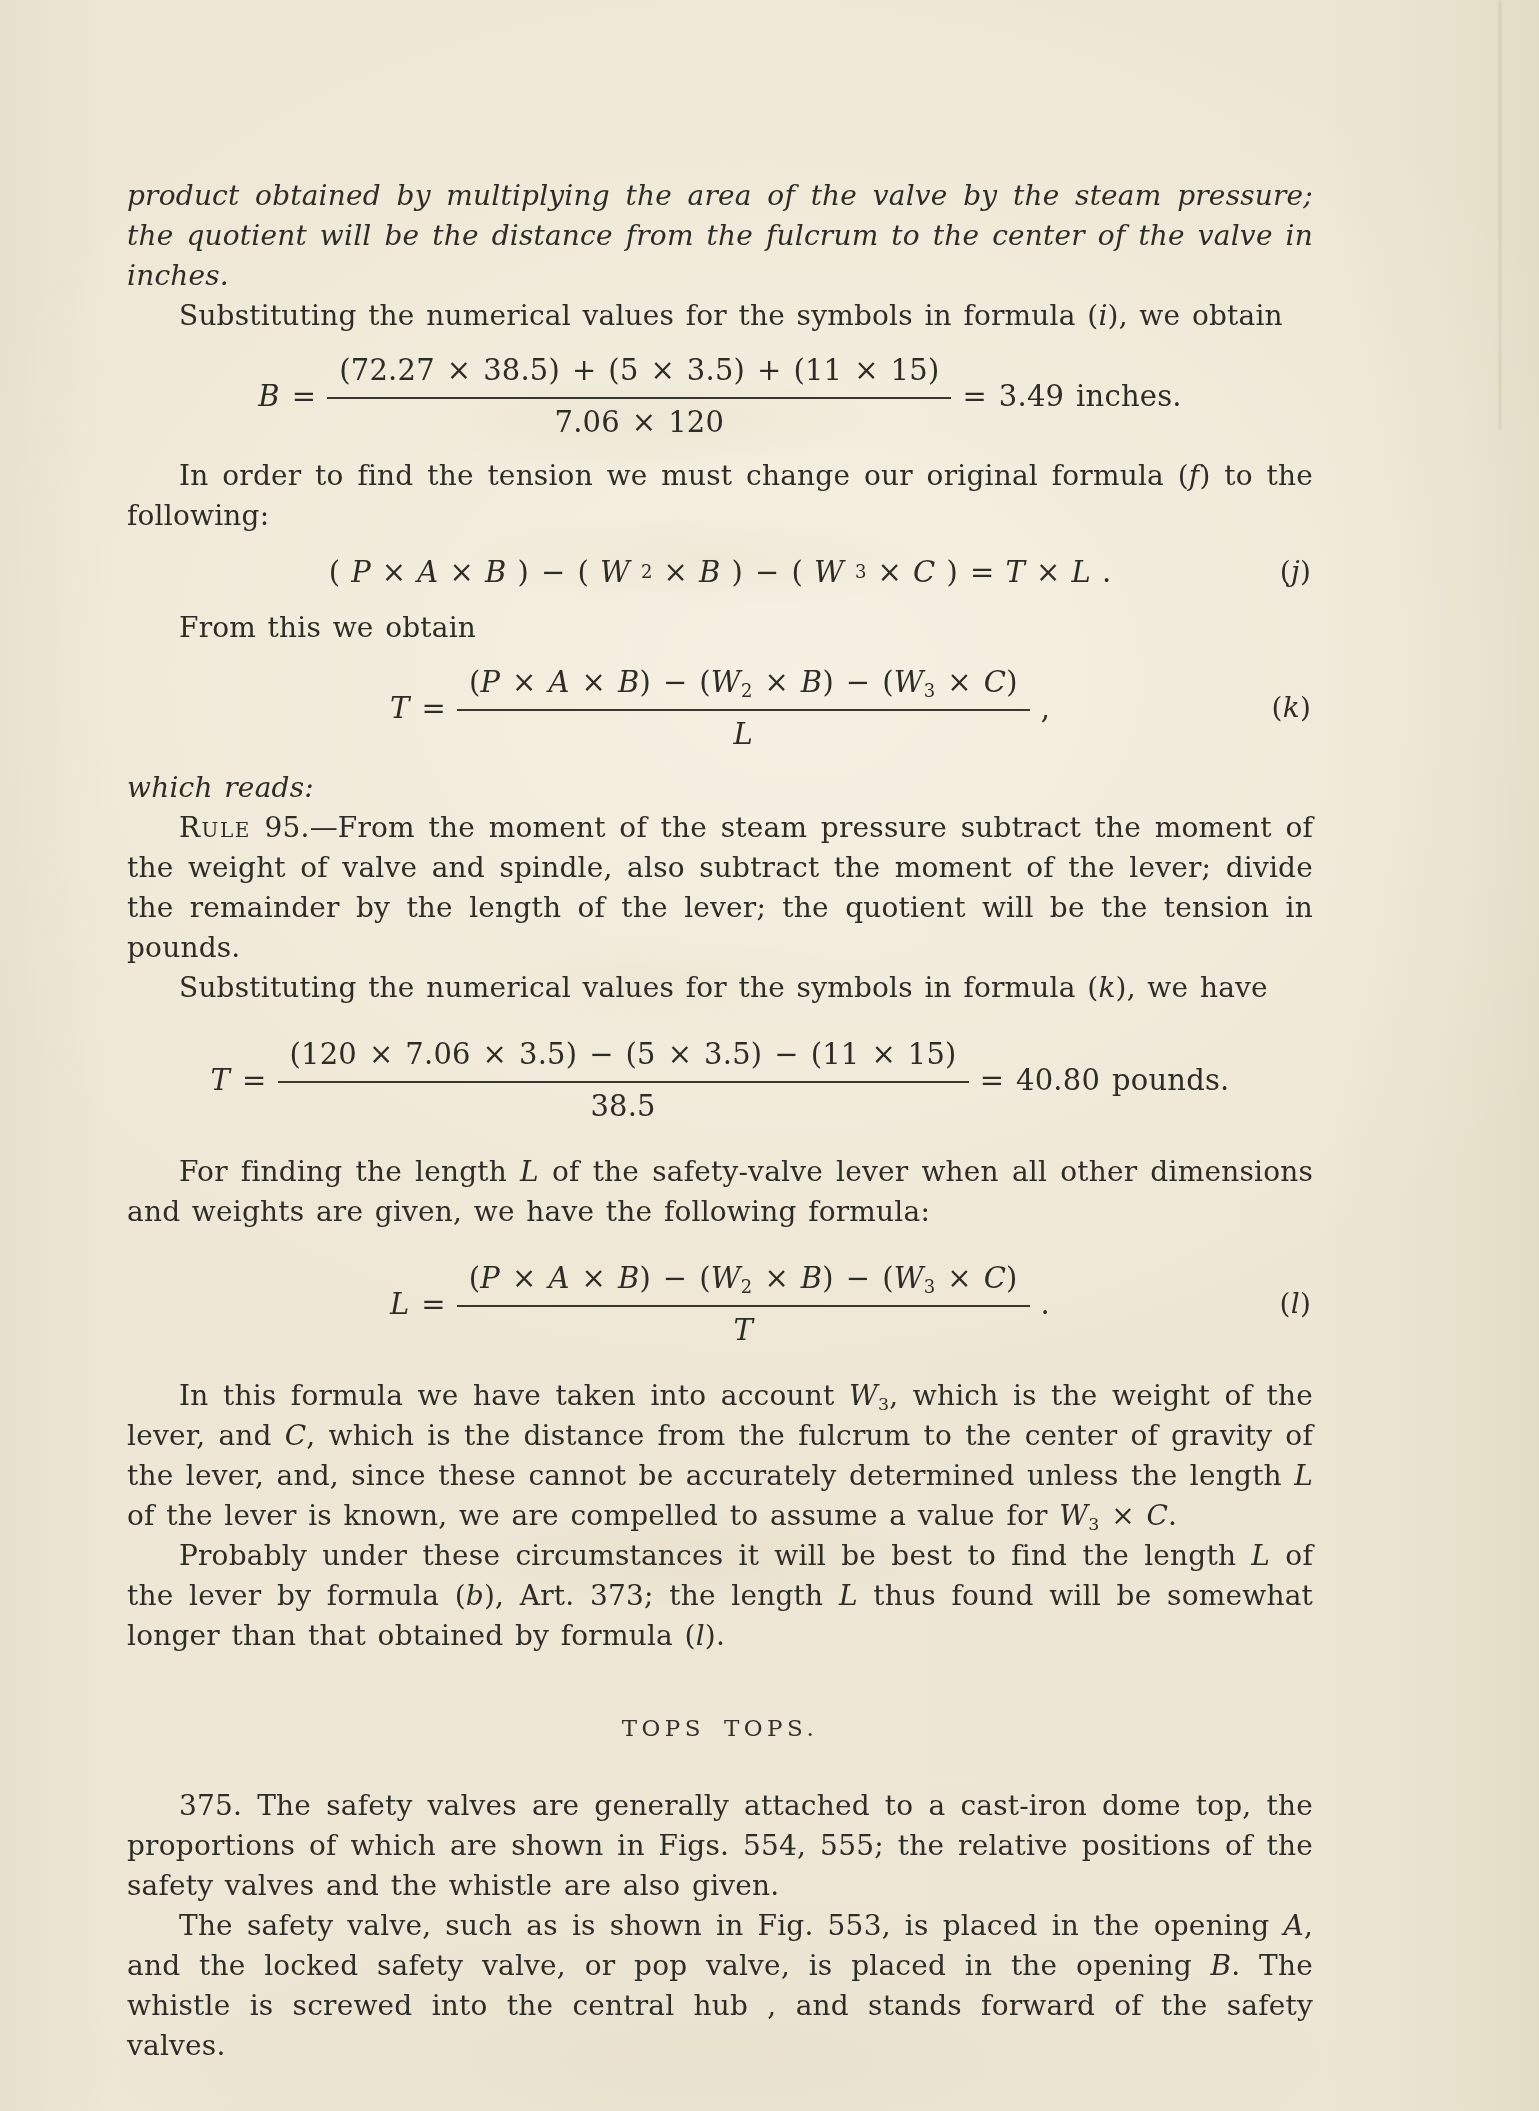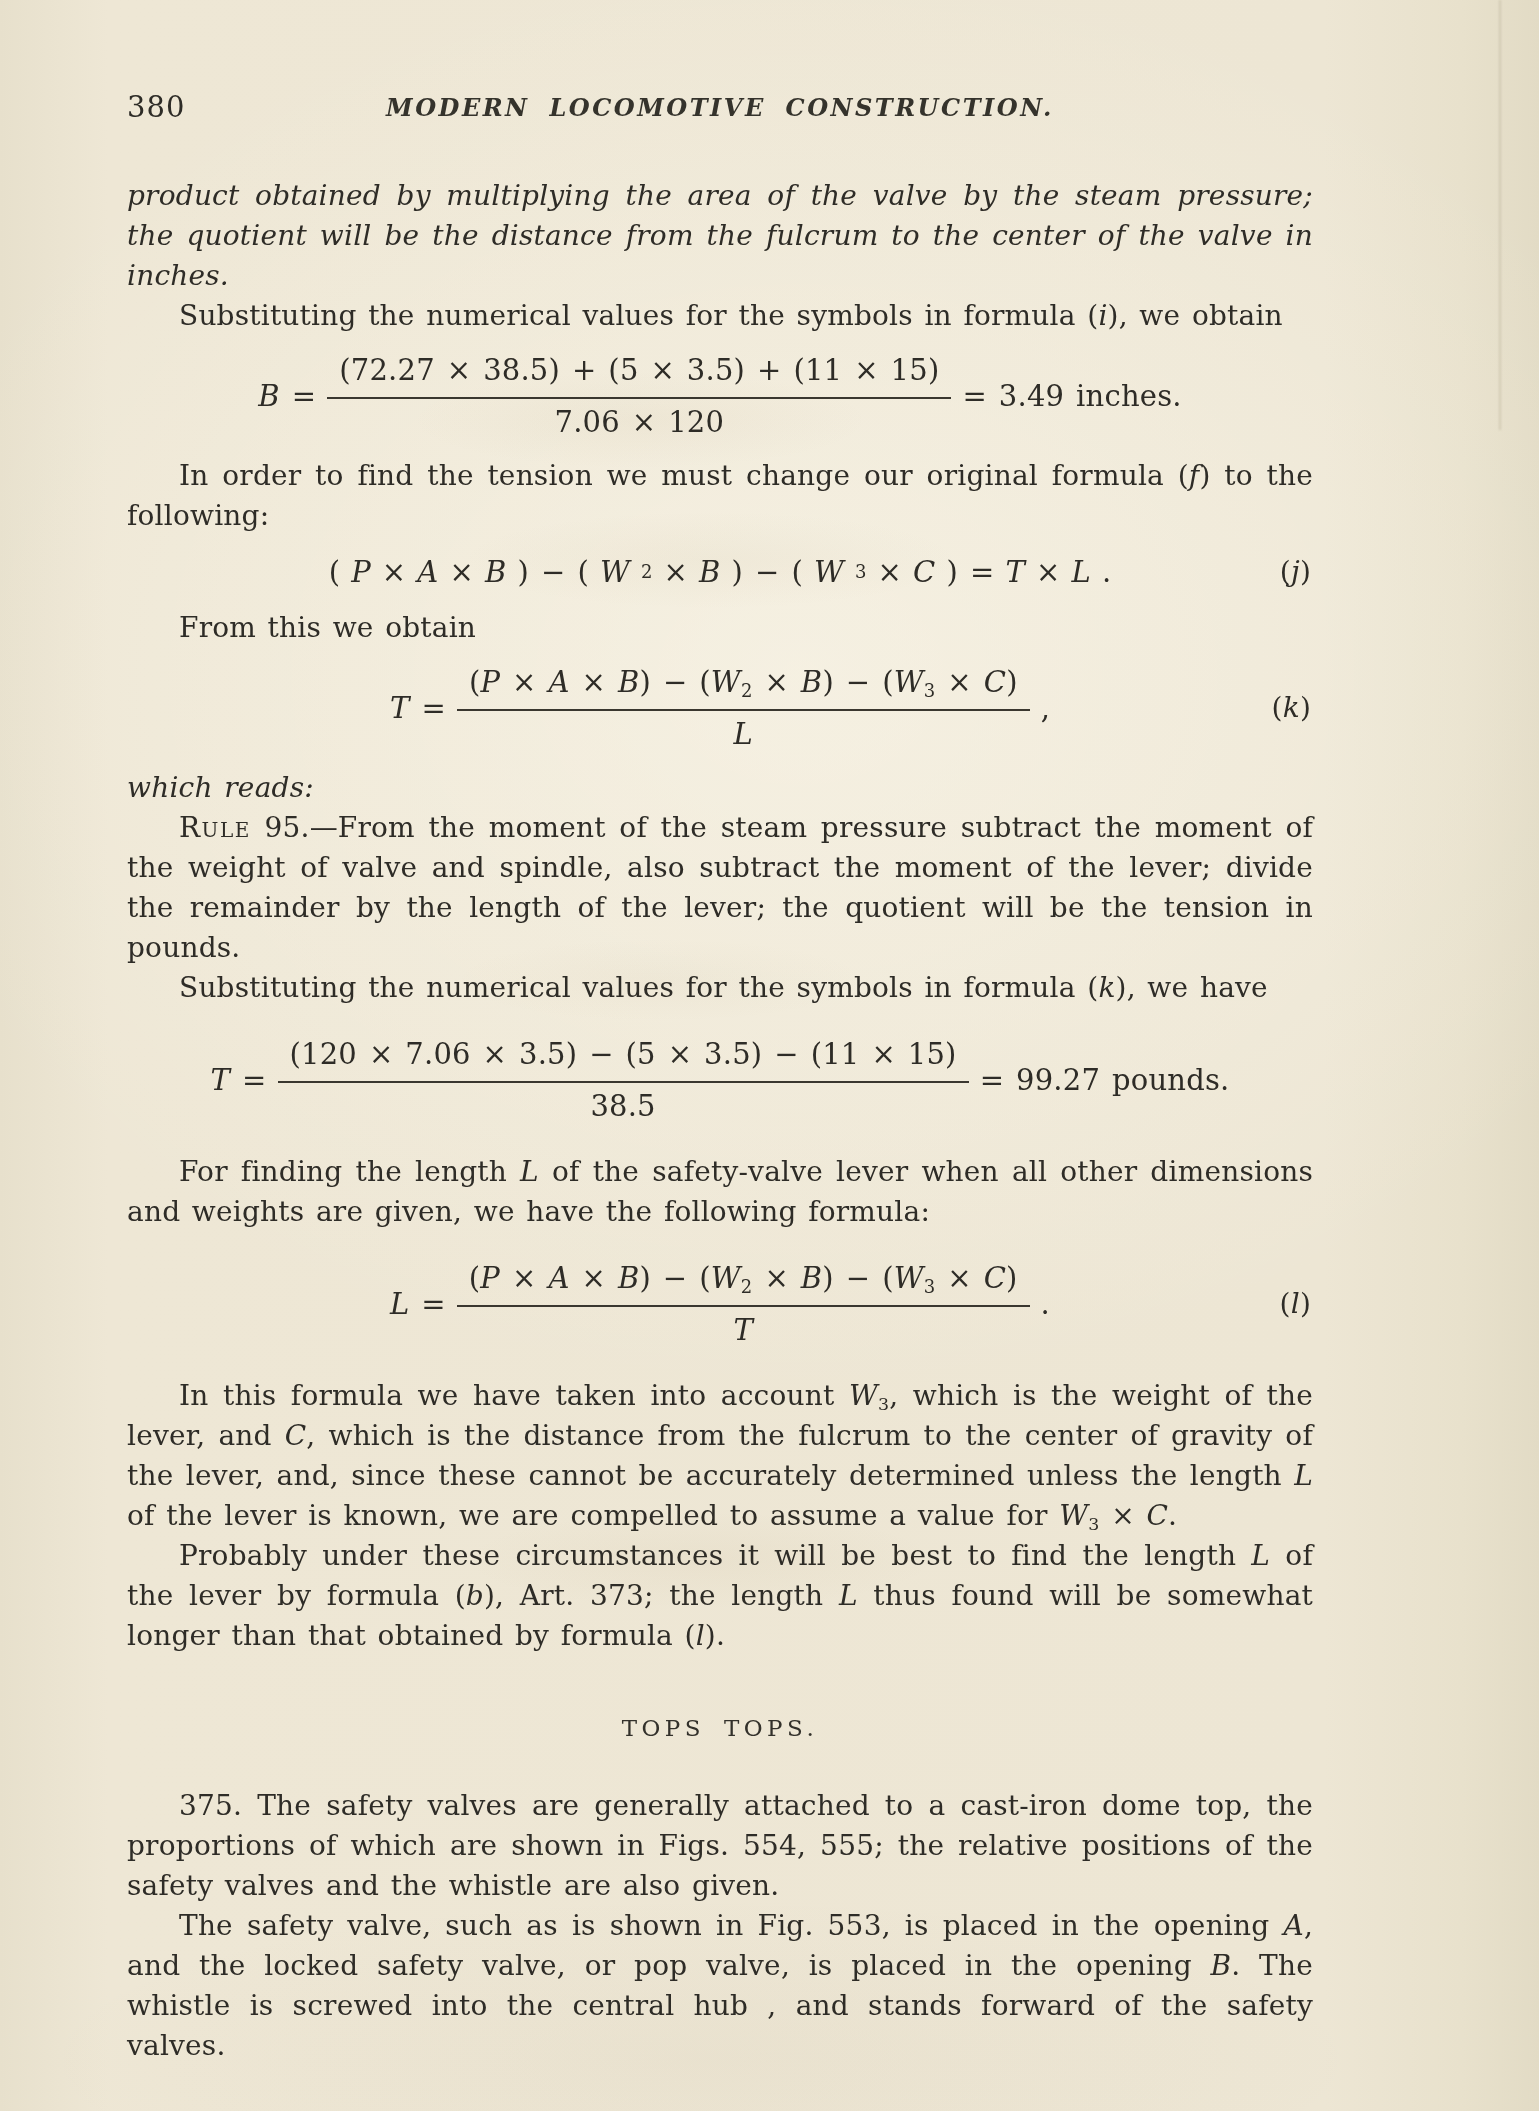--- a/index.html
+++ b/index.html
@@ -62,24 +62,20 @@
     margin:52px 0 38px;text-align:center;text-indent:0;
     font-size:23px;font-weight:normal;letter-spacing:4.5px;word-spacing:7px;color:#33312b;
   }
 </style>
 </head>
 <body>
 
 <div class="page">
   <div class="scan-overlay"></div>
 
-  <header class="running-head">
-    <span class="pageno">380</span>
-    <span class="running-title">MODERN LOCOMOTIVE CONSTRUCTION.</span>
-  </header>
 
   <main class="content">
 
     <p class="noindent">product obtained by multiplying the area of the valve by the steam pressure; the quotient will be the distance from the fulcrum to the center of the valve in inches.</p>
     <p>Substituting the numerical values for the symbols in formula (<i>i</i>), we obtain</p>
 
     <div class="eq">
       <span class="eq-line">
         <span><i>B</i> =</span>
         <span class="frac">
@@ -115,21 +111,21 @@
     <p><span class="sc">Rule</span> 95.—From the moment of the steam pressure subtract the moment of the weight of valve and spindle, also subtract the moment of the lever; divide the remainder by the length of the lever; the quotient will be the tension in pounds.</p>
     <p>Substituting the numerical values for the symbols in formula (<i>k</i>), we have</p>
 
     <div class="eq spacious">
       <span class="eq-line">
         <span><i>T</i> =</span>
         <span class="frac">
           <span class="num">(120 × 7.06 × 3.5) − (5 × 3.5) − (11 × 15)</span>
           <span class="den">38.5</span>
         </span>
-        <span>= 99.27 pounds.</span>
+        <span>= 40.80 pounds.</span>
       </span>
     </div>
 
     <p>For finding the length <i>L</i> of the safety-valve lever when all other dimensions and weights are given, we have the following formula:</p>
 
     <div class="eq spacious">
       <span class="eq-line">
         <span><i>L</i> =</span>
         <span class="frac">
           <span class="num">(<i>P</i> × <i>A</i> × <i>B</i>) − (<i>W</i><sub>2</sub> × <i>B</i>) − (<i>W</i><sub>3</sub> × <i>C</i>)</span>

